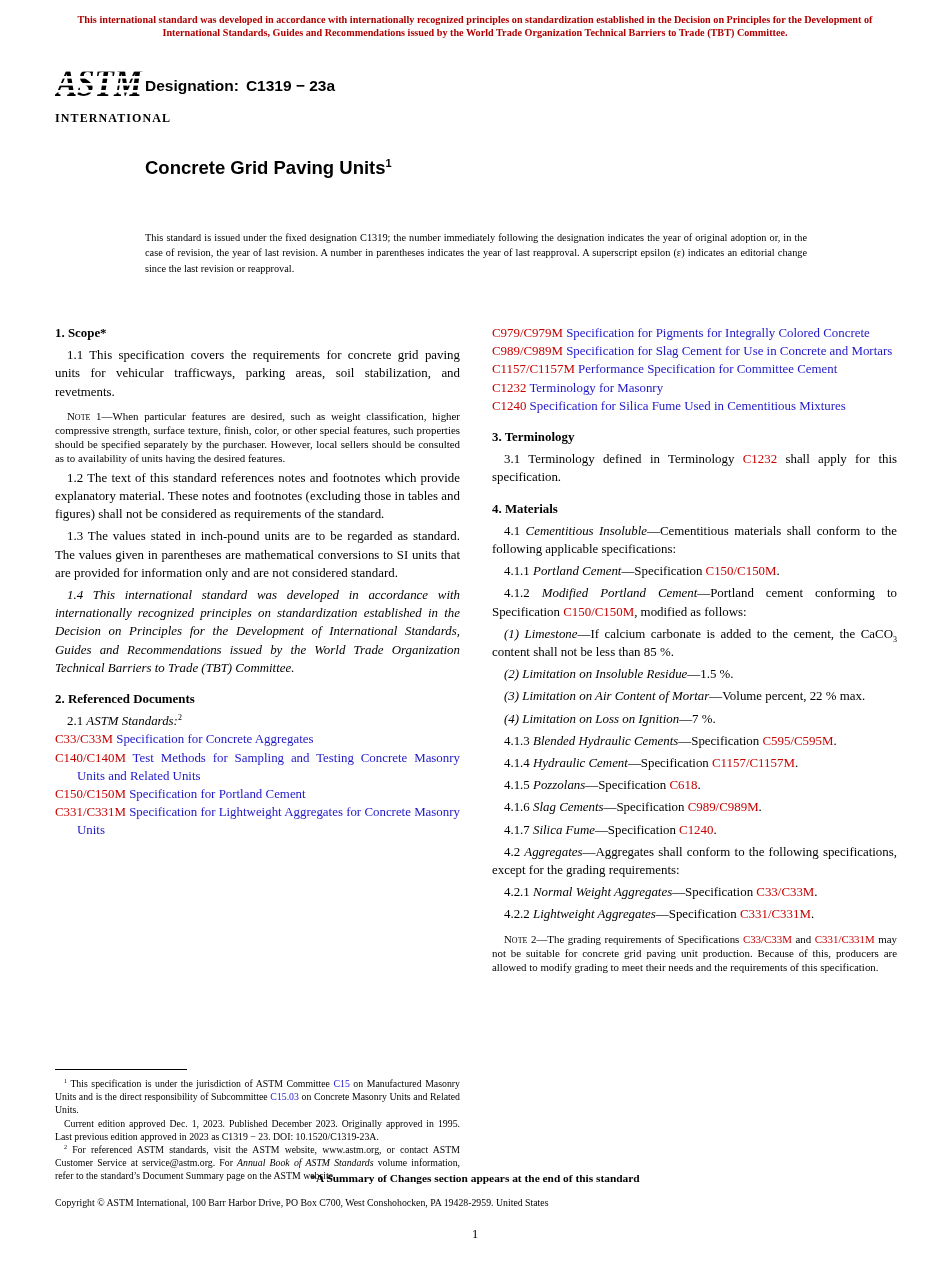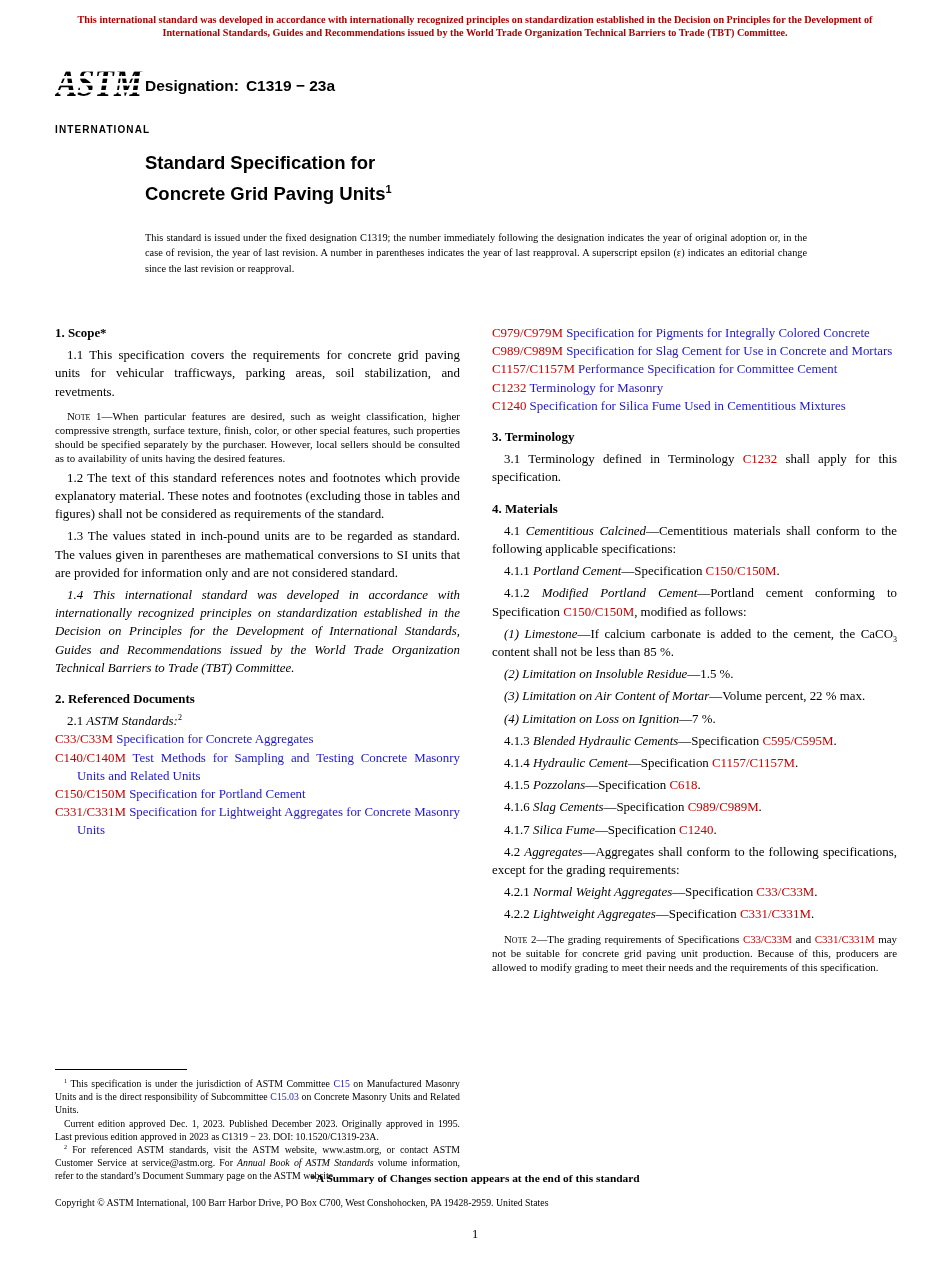--- a/index.html
+++ b/index.html
@@ -12,22 +12,22 @@
   
   .top-notice {
     position:absolute; top:13px; left:58px; right:58px;
     text-align:center; font-weight:bold; color:#b00000;
     font-size:10.2px; line-height:13px;
   }
 
   
   .logo { position:absolute; top:58px; left:55px; width:88px; text-align:center; }
   .logo-sub {
-    font-family:Liberation Sans, sans-serif; font-weight:bold;
-    font-size:10px; letter-spacing:1.1px; margin-top:14px; color:#000;
+    font-family:Liberation Serif, serif; font-weight:bold;
+    font-size:12px; letter-spacing:1.1px; margin-top:1px; color:#000;
   }
   .designation {
     position:absolute; top:77px; left:145px;
     font-family:"Liberation Sans", sans-serif; font-weight:bold; font-size:15.5px;
   }
   .designation span + span { margin-left:7px; }
 
   .title {
     position:absolute; top:150px; left:145px;
     font-family:"Liberation Sans", sans-serif; font-weight:bold;
@@ -98,21 +98,20 @@
       </g>
     </svg>
     <div class="logo-sub" data-bind="header.logo_international">INTERNATIONAL</div>
   </div>
 
   <div class="designation">
     <span data-bind="header.designation_label">Designation:</span><span data-bind="header.designation_value">C1319 − 23a</span>
   </div>
 
   <div class="title">
-    <div data-bind="title.line1">Standard Specification for</div>
     <div><span data-bind="title.line2">Concrete Grid Paving Units</span><sup data-bind="title.footnote_ref">1</sup></div>
   </div>
 
   <div class="issued" data-bind="header.issued_note">This standard is issued under the fixed designation C1319; the number immediately following the designation indicates the year of original adoption or, in the case of revision, the year of last revision. A number in parentheses indicates the year of last reapproval. A superscript epsilon (ε) indicates an editorial change since the last revision or reapproval.</div>
 
   <div class="columns">
     <div class="col col-left">
       <div data-bind-blocks="columns.left">
           <div class="block block-heading"><span>1. Scope*</span></div>
           <div class="block block-para"><span>1.1 This specification covers the requirements for concrete grid paving units for vehicular trafficways, parking areas, soil stabilization, and revetments.</span></div>
@@ -138,21 +137,21 @@
     <div class="col col-right">
       <div data-bind-blocks="columns.right">
           <div class="block block-ref"><span class="run-red">C979/C979M</span><span class="run-blue"> Specification for Pigments for Integrally Colored Concrete</span></div>
           <div class="block block-ref"><span class="run-red">C989/C989M</span><span class="run-blue"> Specification for Slag Cement for Use in Concrete and Mortars</span></div>
           <div class="block block-ref"><span class="run-red">C1157/C1157M</span><span class="run-blue"> Performance Specification for Committee Cement</span></div>
           <div class="block block-ref"><span class="run-red">C1232</span><span class="run-blue"> Terminology for Masonry</span></div>
           <div class="block block-ref"><span class="run-red">C1240</span><span class="run-blue"> Specification for Silica Fume Used in Cementitious Mixtures</span></div>
           <div class="block block-heading"><span>3. Terminology</span></div>
           <div class="block block-para"><span>3.1 Terminology defined in Terminology </span><span class="run-red">C1232</span><span> shall apply for this specification.</span></div>
           <div class="block block-heading"><span>4. Materials</span></div>
-          <div class="block block-para"><span>4.1 </span><span class="run-i">Cementitious Calcined</span><span>—Cementitious materials shall conform to the following applicable specifications:</span></div>
+          <div class="block block-para"><span>4.1 </span><span class="run-i">Cementitious Insoluble</span><span>—Cementitious materials shall conform to the following applicable specifications:</span></div>
           <div class="block block-para"><span>4.1.1 </span><span class="run-i">Portland Cement</span><span>—Specification </span><span class="run-red">C150/C150M</span><span>.</span></div>
           <div class="block block-para"><span>4.1.2 </span><span class="run-i">Modified Portland Cement</span><span>—Portland cement conforming to Specification </span><span class="run-red">C150/C150M</span><span>, modified as follows:</span></div>
           <div class="block block-para"><span class="run-i">(1) Limestone</span><span>—If calcium carbonate is added to the cement, the CaCO</span><span class="run-sub">3</span><span> content shall not be less than 85 %.</span></div>
           <div class="block block-para"><span class="run-i">(2) Limitation on Insoluble Residue</span><span>—1.5 %.</span></div>
           <div class="block block-para"><span class="run-i">(3) Limitation on Air Content of Mortar</span><span>—Volume percent, 22 % max.</span></div>
           <div class="block block-para"><span class="run-i">(4) Limitation on Loss on Ignition</span><span>—7 %.</span></div>
           <div class="block block-para"><span>4.1.3 </span><span class="run-i">Blended Hydraulic Cements</span><span>—Specification </span><span class="run-red">C595/C595M</span><span>.</span></div>
           <div class="block block-para"><span>4.1.4 </span><span class="run-i">Hydraulic Cement</span><span>—Specification </span><span class="run-red">C1157/C1157M</span><span>.</span></div>
           <div class="block block-para"><span>4.1.5 </span><span class="run-i">Pozzolans</span><span>—Specification </span><span class="run-red">C618</span><span>.</span></div>
           <div class="block block-para"><span>4.1.6 </span><span class="run-i">Slag Cements</span><span>—Specification </span><span class="run-red">C989/C989M</span><span>.</span></div>

